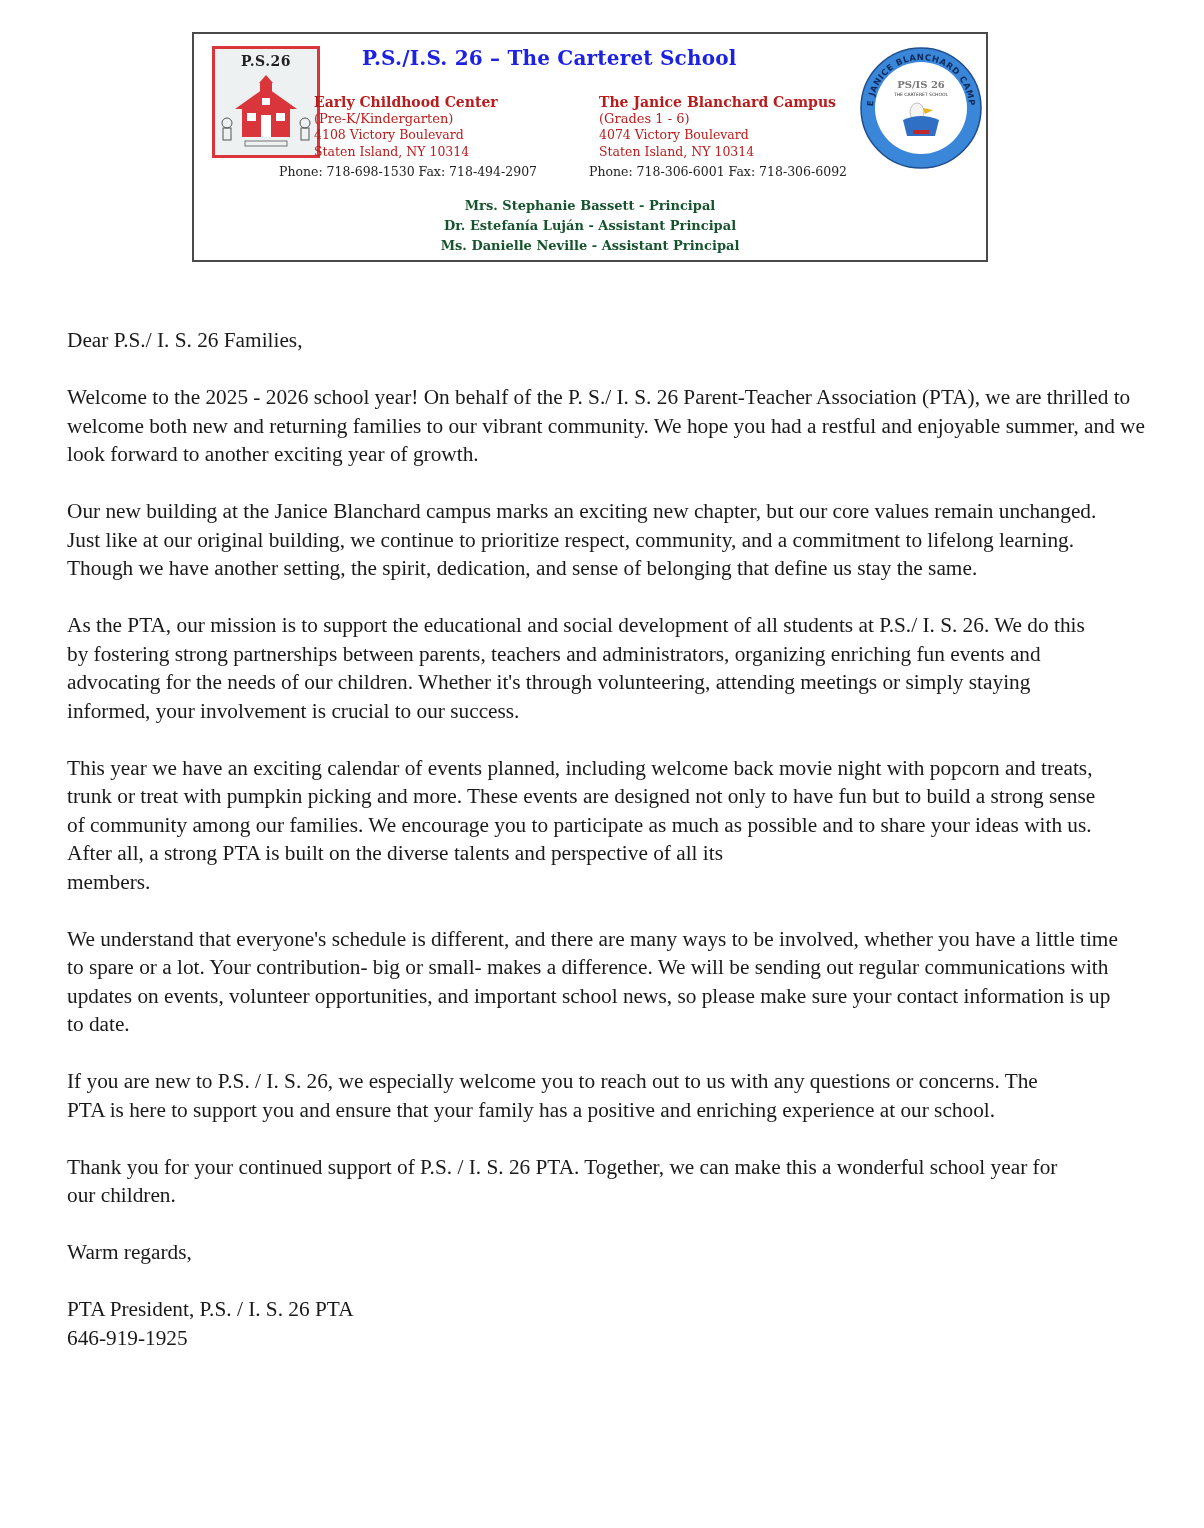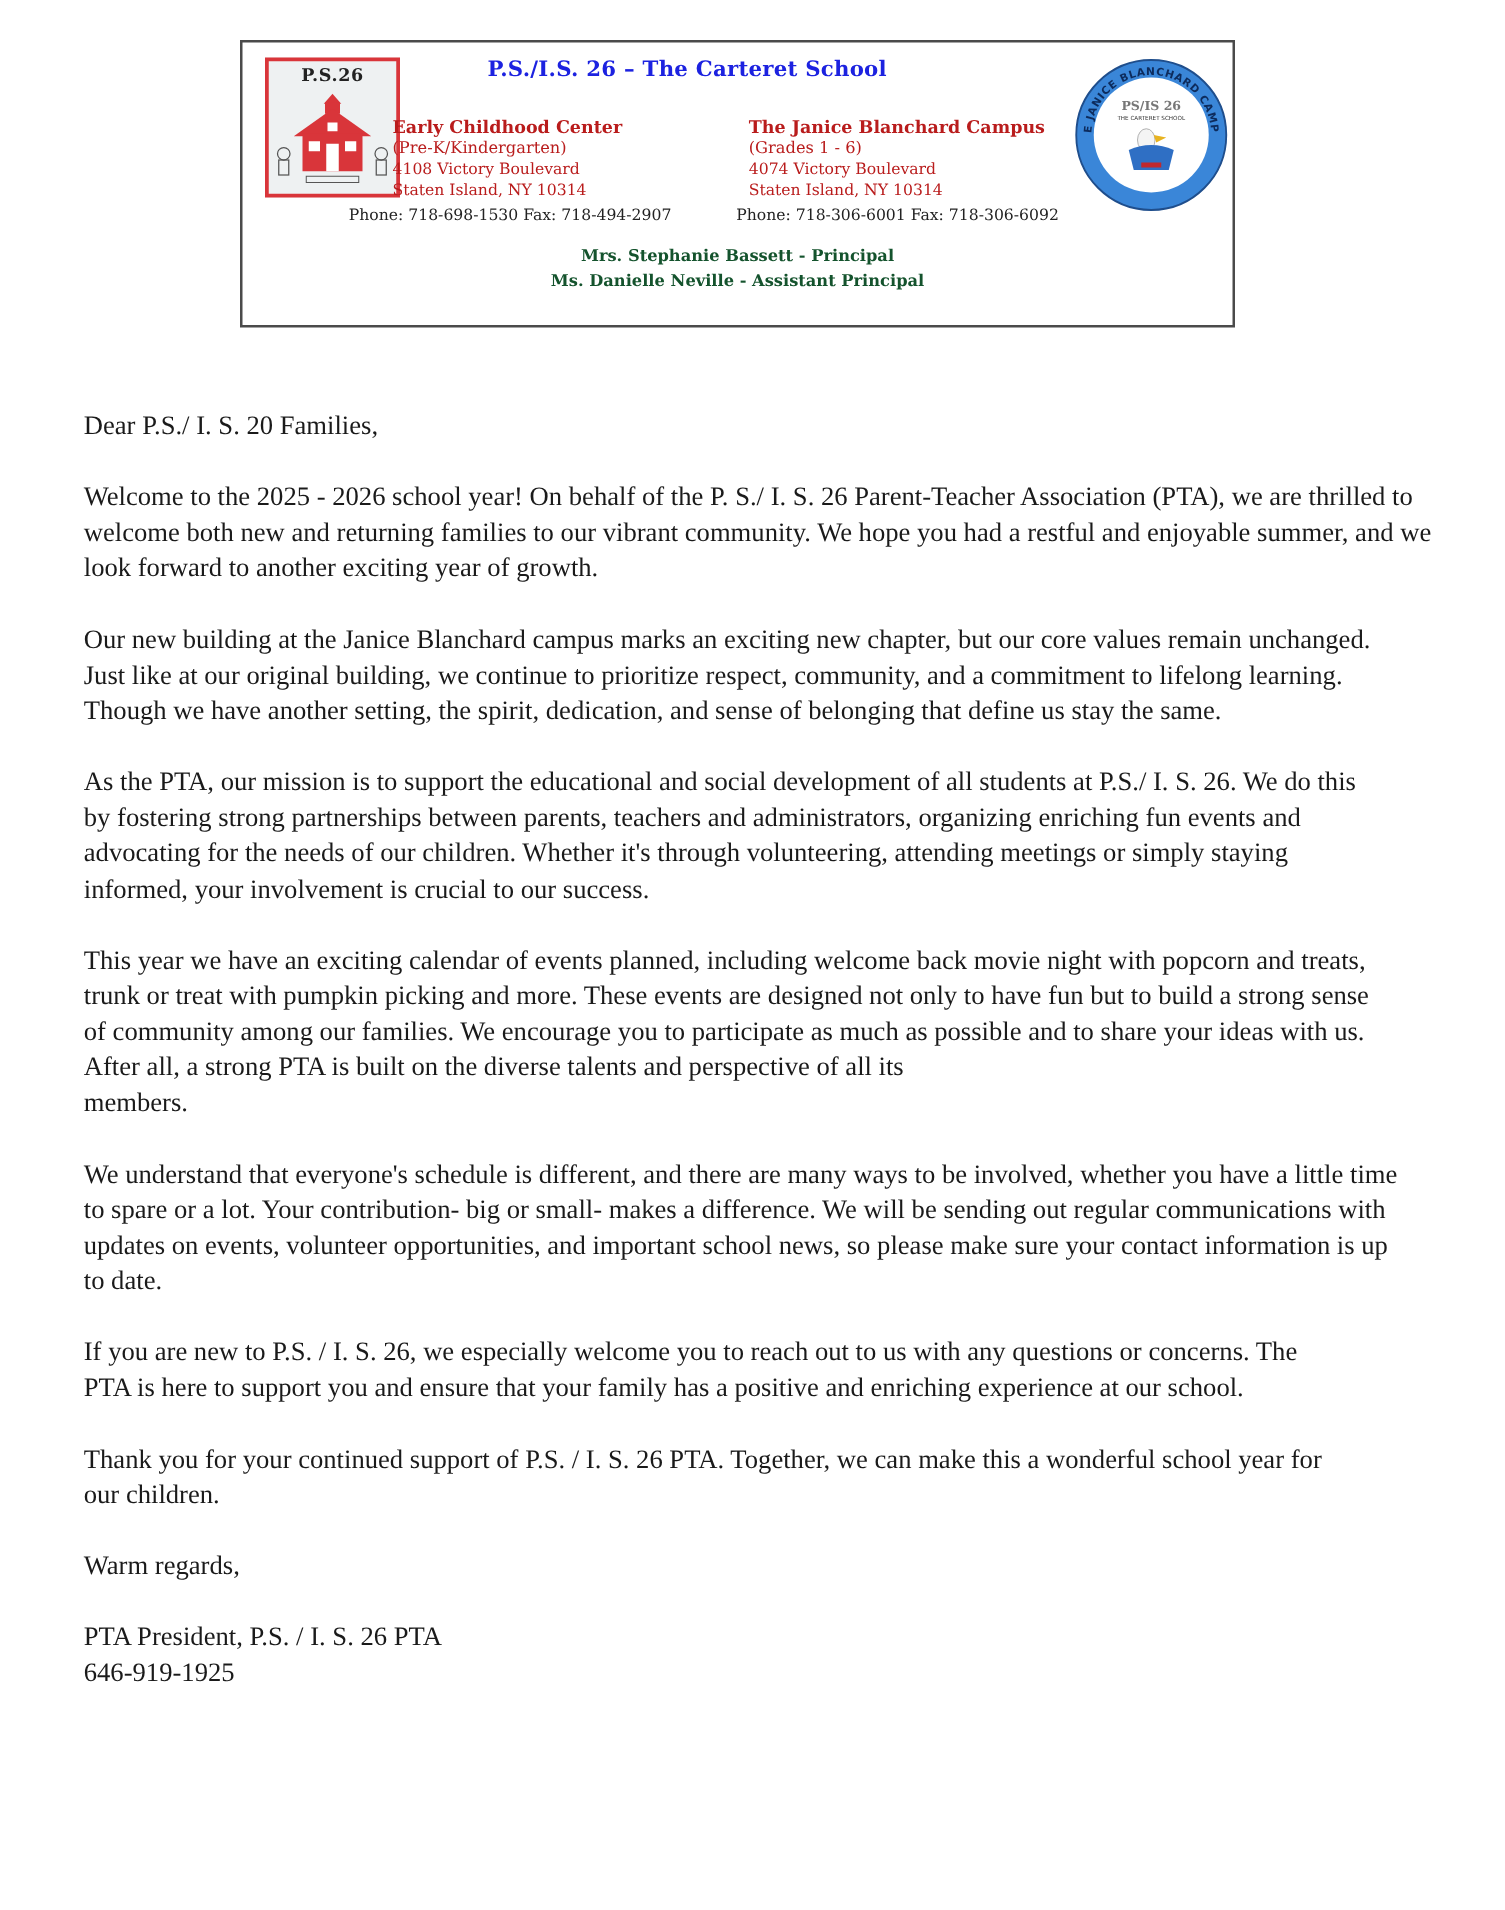--- a/index.html
+++ b/index.html
@@ -11,22 +11,22 @@
   }
   .logo-left {
     position: absolute; left: 18px; top: 12px; width: 108px; height: 112px;
     border: 3px solid #d9353a; box-sizing: border-box; background: #eef1f2;
   }
   .logo-left .ps { position:absolute; top:4px; left:0; right:0; text-align:center; font-weight:bold; font-size:14px; color:#222; font-family:"DejaVu Serif", serif; letter-spacing:0.5px;}
   .logo-right {
     position: absolute; left: 665px; top: 12px; width: 125px; height: 125px;
   }
   .title {
-    position: absolute; left: 168px; top: 12px; font-size: 17px; font-weight: bold; color: #1c22e0;
-    letter-spacing: 0.2px; white-space: nowrap; margin-left: 28px;
+    position: absolute; left: 168px; top: 12px; font-size: 20px; font-weight: bold; color: #1c22e0;
+    letter-spacing: 0.2px; white-space: nowrap;
   }
   .campus { position: absolute; text-align: left; font-size: 12.5px; line-height: 16.5px; color: #b91c1c; white-space: nowrap; }
   .campus .name { font-weight: bold; font-size: 14px; }
   .campus .sub { font-size: 13px; }
   .campus-left { left: 120px; top: 60px; width: 180px; }
   .campus-right { left: 405px; top: 60px; width: 260px; }
   .phones { position: absolute; left: 0; right: 0; top: 130px; font-size: 12.5px; white-space: nowrap; color:#222;}
   .phones .p1 { position: absolute; left: 85px; }
   .phones .p2 { position: absolute; left: 395px; }
   .staff { position: absolute; left: 0; right: 0; top: 162px; text-align: center; font-weight: bold; font-size: 13px; line-height: 20px; color: #14532d; }
@@ -94,26 +94,27 @@
       <rect x="54" y="84" width="16" height="4" fill="#c0282d"></rect>
       <path id="ringpath" d="M 14 62 A 48 48 0 0 1 110 62" fill="none"></path>
       <text font-size="8.5" font-weight="bold" fill="#0d2b5c" font-family="DejaVu Sans, sans-serif" letter-spacing="0.6">
         <textPath href="#ringpath" startOffset="50%" text-anchor="middle">THE JANICE BLANCHARD CAMPUS</textPath>
       </text>
     </svg>
   </div>
 
   <div class="staff">
     <div>Mrs. Stephanie Bassett - Principal</div>
+    <div>Dr. Estefanía Luján - Assistant Principal</div>
     <div>Ms. Danielle Neville - Assistant Principal</div>
   </div>
 </div>
 
 <div class="letter">
-  <p>Dear P.S./ I. S. 20 Families,</p>
+  <p>Dear P.S./ I. S. 26 Families,</p>
   <p style="width:1095px">Welcome to the 2025 - 2026 school year! On behalf of the P. S./ I. S. 26 Parent-Teacher Association (PTA), we are thrilled to welcome both new and returning families to our vibrant community. We hope you had a restful and enjoyable summer, and we look forward to another exciting year of growth.</p>
   <p style="width:1035px">Our new building at the Janice Blanchard campus marks an exciting new chapter, but our core values remain unchanged. Just like at our original building, we continue to prioritize respect, community, and a commitment to lifelong learning. Though we have another setting, the spirit, dedication, and sense of belonging that define us stay the same.</p>
   <p style="width:1035px">As the PTA, our mission is to support the educational and social development of all students at P.S./ I. S. 26. We do this by fostering strong partnerships between parents, teachers and administrators, organizing enriching fun events and advocating for the needs of our children. Whether it's through volunteering, attending meetings or simply staying informed, your involvement is crucial to our success.</p>
   <p style="width:1045px; margin-bottom:0;">
     <span>This year we have an exciting calendar of events planned, including welcome back movie night with popcorn and treats, trunk or treat with pumpkin picking and more. These events are designed not only to have fun but to build a strong sense of community among our families. We encourage you to participate as much as possible and to share your ideas with us. After all, a strong PTA is built on the diverse talents and perspective of all its</span>
   </p>
   <p>members.</p>
   <p style="width:1055px">We understand that everyone's schedule is different, and there are many ways to be involved, whether you have a little time to spare or a lot. Your contribution- big or small- makes a difference. We will be sending out regular communications with updates on events, volunteer opportunities, and important school news, so please make sure your contact information is up to date.</p>
   <p style="width:1000px">If you are new to P.S. / I. S. 26, we especially welcome you to reach out to us with any questions or concerns. The PTA is here to support you and ensure that your family has a positive and enriching experience at our school.</p>
   <p style="width:1010px">Thank you for your continued support of P.S. / I. S. 26 PTA. Together, we can make this a wonderful school year for our children.</p>

